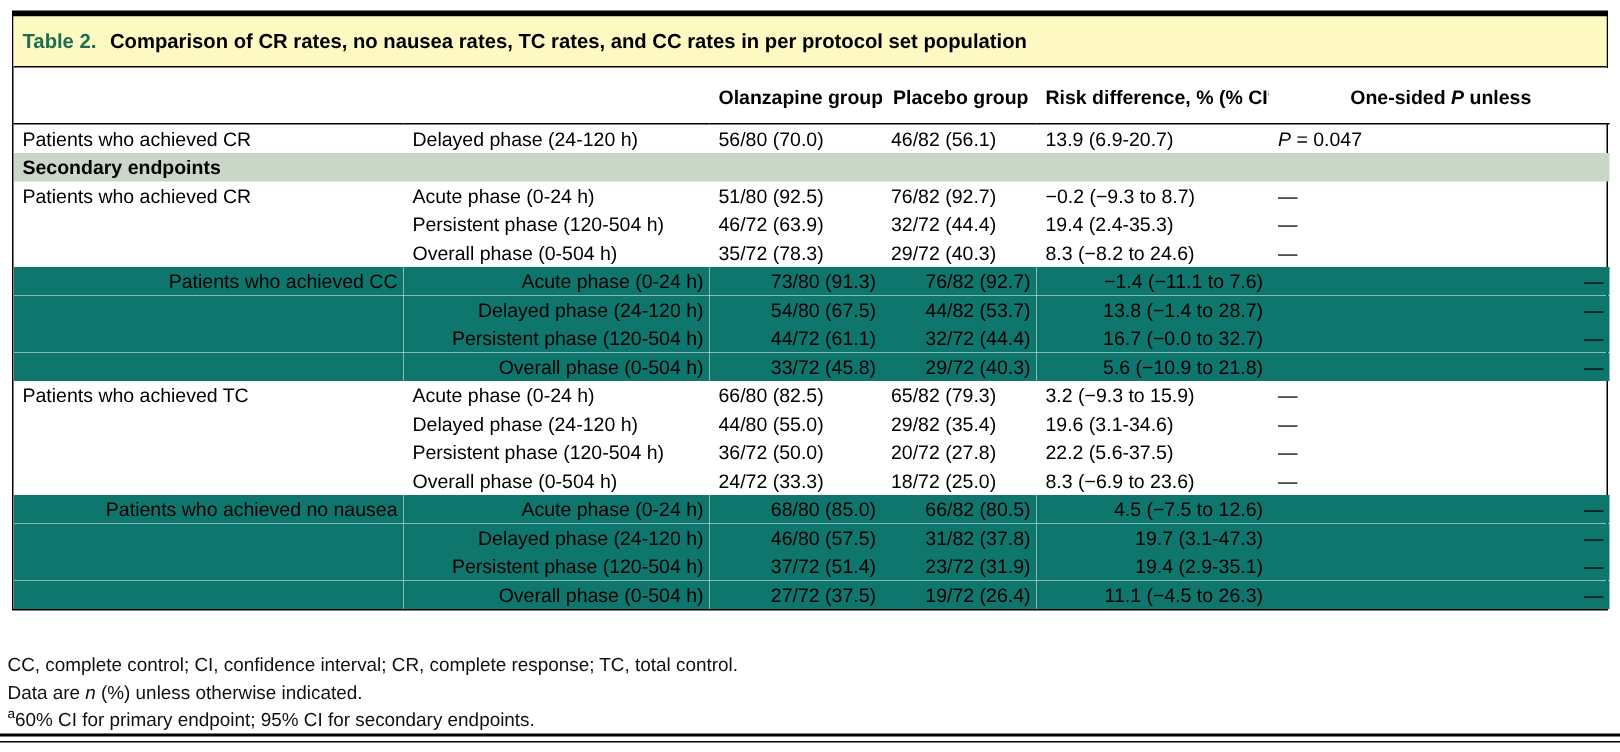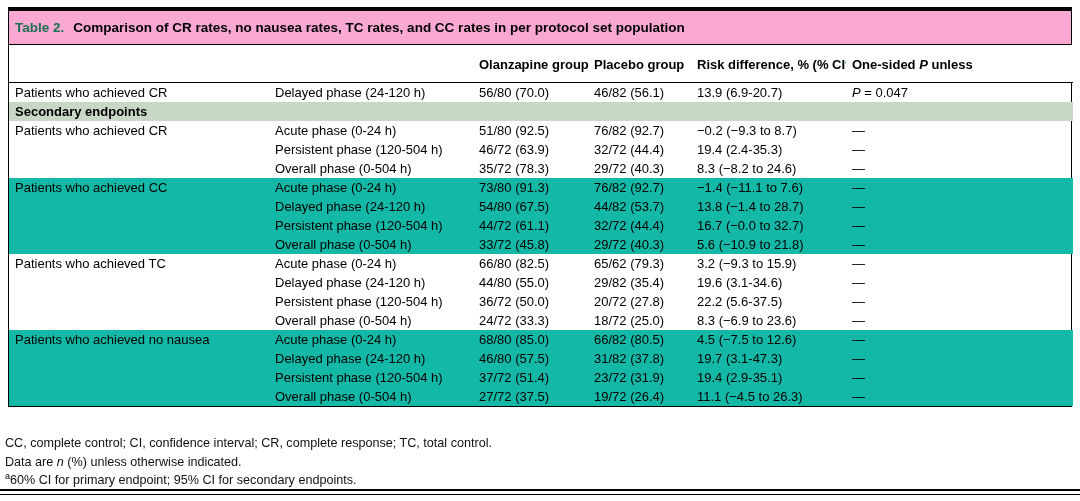--- a/index.html
+++ b/index.html
@@ -10,39 +10,39 @@
   }
   .table-frame{
     position:absolute;left:8px;top:7px;width:1064px;
     border-top:4px solid #000;
     border-left:1.5px solid #000;
     border-right:1.5px solid #000;
     border-bottom:1.5px solid #000;
     box-sizing:border-box;
   }
   .title-band{
-    background:#f9a8d4;
+    background:#fef9c3;
     border-bottom:1.5px solid #000;
     padding:9px 8px 8px 6px;
     font-size:13.5px;font-weight:bold;line-height:16px;
   }
   .tlabel{color:#1b6f4e;margin-right:9px;}
   table{border-collapse:collapse;width:100%;table-layout:fixed;font-size:13px;}
   thead th{
-    font-weight:bold;text-align:left;vertical-align:middle;
+    font-weight:bold;text-align:center;vertical-align:middle;
     padding:12px 4px 10px 6px;background:#fff;
     border-bottom:1.5px solid #000;font-size:13px;line-height:15px;
     white-space:nowrap;overflow:hidden;
   }
   tbody td{
     padding:0 4px 0 6px;height:19px;line-height:19px;
     white-space:nowrap;overflow:hidden;font-size:13px;
   }
   tr.section td{background:#c9d7c7;font-weight:bold;}
-  tr.shaded td{background:#14b8a6;}
+  tr.shaded td{background:#0f766e;text-align:right;}
   sup.hd{color:#2b9fc0;font-size:9px;vertical-align:super;line-height:0;}
   sup.fn{color:#000;font-size:9px;vertical-align:super;line-height:0;}
   .footnotes{
     position:absolute;left:5px;top:434px;width:1070px;
     font-size:12.6px;line-height:18.5px;color:#111;
   }
   .bottom-rule{
     position:absolute;left:0;top:489px;width:1080px;height:3px;
     border-top:2.5px solid #000;border-bottom:1.5px solid #000;
     box-sizing:content-box;
@@ -154,21 +154,21 @@
     <td>33/72 (45.8)</td>
     <td>29/72 (40.3)</td>
     <td>5.6 (−10.9 to 21.8)</td>
     <td>—</td>
   </tr>
 
   <tr class="data">
     <td>Patients who achieved TC</td>
     <td>Acute phase (0-24 h)</td>
     <td>66/80 (82.5)</td>
-    <td>65/62 (79.3)</td>
+    <td>65/82 (79.3)</td>
     <td>3.2 (−9.3 to 15.9)</td>
     <td>—</td>
   </tr>
 
   <tr class="data">
     <td></td>
     <td>Delayed phase (24-120 h)</td>
     <td>44/80 (55.0)</td>
     <td>29/82 (35.4)</td>
     <td>19.6 (3.1-34.6)</td>

